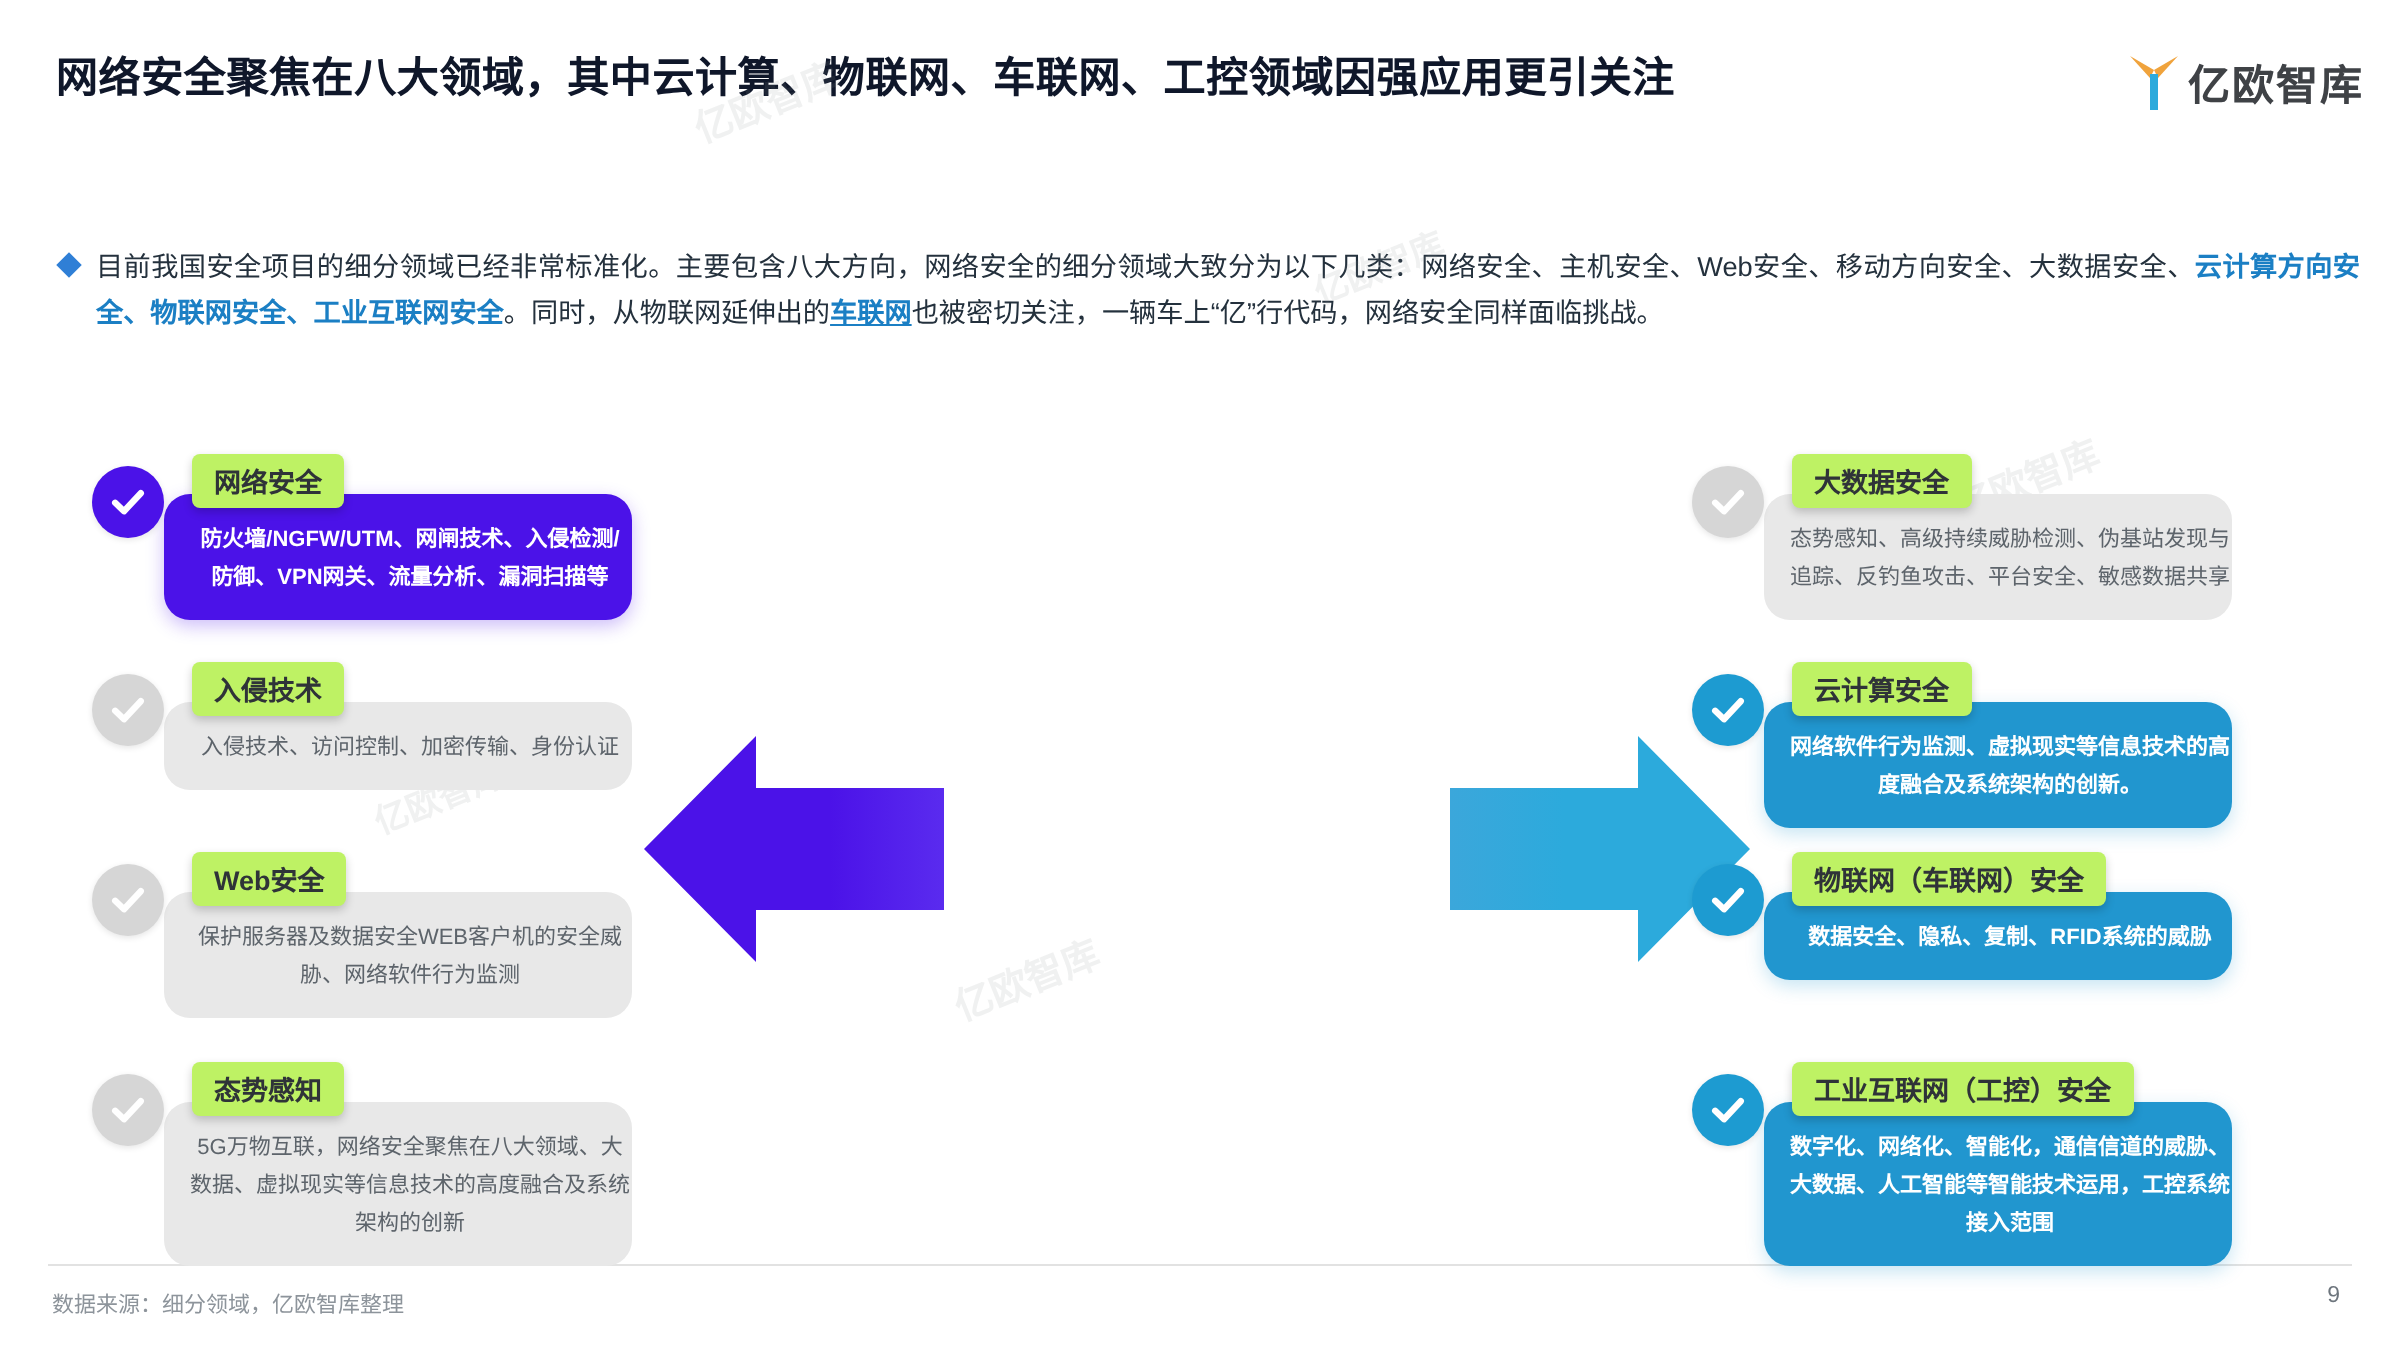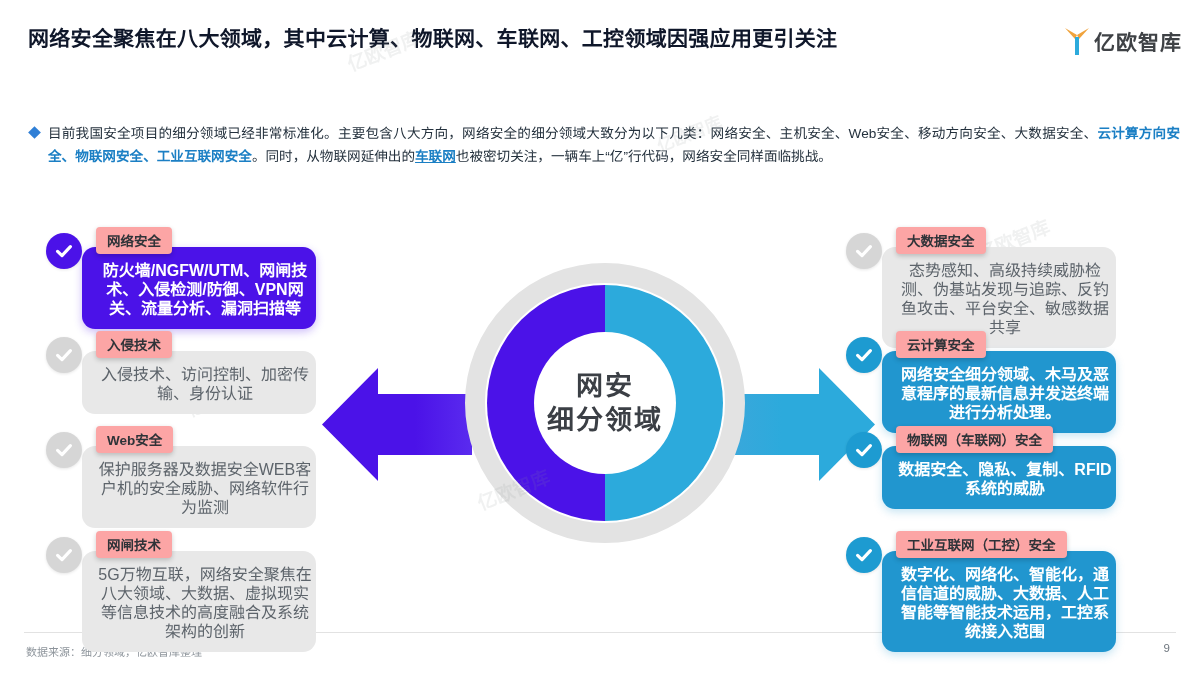--- a/index.html
+++ b/index.html
@@ -113,38 +113,38 @@
     display: flex; align-items: center; justify-content: center;
     z-index: 3;
     box-shadow: 0 1px 3px rgba(0,0,0,0.10);
   }
   .card-check svg { display: block; }
   .card.active-purple .card-check { background: #4B12E8; }
   .card.active-blue   .card-check { background: #1D9BD1; }
 
   .card-label {
     position: absolute; left: 28px; top: 0px;
-    background: #fca5a5;
+    background: #bef264;
     border-radius: 4px;
     padding: 3px 11px 4px 11px;
     font-size: 13.5px; font-weight: bold;
     color: #2f3338;
     box-shadow: 0 2px 5px rgba(0,0,0,0.20);
     z-index: 4;
     white-space: nowrap;
   }
   .card.underline-label .card-label { }
 
   .card-body {
     position: absolute; left: 14px; top: 20px;
     width: 234px;
     background: #e8e8e8;
     border-radius: 13px;
     padding: 14px 1px 11px 13px;
-    font-size: 16px;
+    font-size: 11px;
     line-height: 19px;
     color: #5d646b;
     text-align: center;
     z-index: 2;
   }
   .card.active-purple .card-body {
     background: #4B12E8; color: #ffffff; font-weight: bold;
     box-shadow: 0 3px 9px rgba(75,18,232,0.28);
   }
   .card.active-blue .card-body {
@@ -223,32 +223,20 @@
       <defs>
         <linearGradient id="gradArrowR" x1="0" y1="0" x2="1" y2="0">
           <stop offset="0%" stop-color="#3BA7DB"></stop>
           <stop offset="38%" stop-color="#2CAADC"></stop>
           <stop offset="100%" stop-color="#2CAADC"></stop>
         </linearGradient>
       </defs>
       <path d="M0 26 L94 26 L94 0 L150 56.5 L94 113 L94 87 L0 87 Z" fill="url(#gradArrowR)"></path>
     </svg>
 
-    <div id="donut-wrap">
-      <svg id="donut-svg" width="280" height="280" viewBox="0 0 280 280">
-        <circle cx="140" cy="140" r="130" fill="none" stroke="#e3e3e3" stroke-width="20"></circle>
-        <path d="M140 22 A118 118 0 0 0 140 258 Z" fill="#4B12E8"></path>
-        <path d="M140 22 A118 118 0 0 1 140 258 Z" fill="#2CAADC"></path>
-        <circle cx="140" cy="140" r="71" fill="#ffffff"></circle>
-      </svg>
-      <div id="donut-center-text">
-        <div class="l1">网安</div>
-        <div class="l2">细分领域</div>
-      </div>
-    </div>
 
     <div id="cards-left">
         <div class="card card-left active-purple" style="top: 12px;">
           <div class="card-check">
             <svg width="20" height="20" viewBox="0 0 20 20">
               <path d="M3.6 10.4 L8 14.6 L16.4 5.6" fill="none" stroke="#ffffff" stroke-width="3.2" stroke-linecap="round" stroke-linejoin="round"></path>
             </svg>
           </div>
           <div class="card-body">防火墙/NGFW/UTM、网闸技术、入侵检测/防御、VPN网关、流量分析、漏洞扫描等</div>
           <div class="card-label">网络安全</div>
@@ -271,40 +259,40 @@
           <div class="card-body">保护服务器及数据安全WEB客户机的安全威胁、网络软件行为监测</div>
           <div class="card-label">Web安全</div>
         </div>
         <div class="card card-left" style="top: 316px;">
           <div class="card-check">
             <svg width="20" height="20" viewBox="0 0 20 20">
               <path d="M3.6 10.4 L8 14.6 L16.4 5.6" fill="none" stroke="#ffffff" stroke-width="3.2" stroke-linecap="round" stroke-linejoin="round"></path>
             </svg>
           </div>
           <div class="card-body">5G万物互联，网络安全聚焦在八大领域、大数据、虚拟现实等信息技术的高度融合及系统架构的创新</div>
-          <div class="card-label">网闸技术</div>
+          <div class="card-label">态势感知</div>
         </div>
       </div>
     <div id="cards-right">
         <div class="card card-right" style="top: 12px;">
           <div class="card-check">
             <svg width="20" height="20" viewBox="0 0 20 20">
               <path d="M3.6 10.4 L8 14.6 L16.4 5.6" fill="none" stroke="#ffffff" stroke-width="3.2" stroke-linecap="round" stroke-linejoin="round"></path>
             </svg>
           </div>
           <div class="card-body">态势感知、高级持续威胁检测、伪基站发现与追踪、反钓鱼攻击、平台安全、敏感数据共享</div>
           <div class="card-label">大数据安全</div>
         </div>
         <div class="card card-right active-blue" style="top: 116px;">
           <div class="card-check">
             <svg width="20" height="20" viewBox="0 0 20 20">
               <path d="M3.6 10.4 L8 14.6 L16.4 5.6" fill="none" stroke="#ffffff" stroke-width="3.2" stroke-linecap="round" stroke-linejoin="round"></path>
             </svg>
           </div>
-          <div class="card-body">网络安全细分领域、木马及恶意程序的最新信息并发送终端进行分析处理。</div>
+          <div class="card-body">网络软件行为监测、虚拟现实等信息技术的高度融合及系统架构的创新。</div>
           <div class="card-label">云计算安全</div>
         </div>
         <div class="card card-right active-blue" style="top: 211px;">
           <div class="card-check">
             <svg width="20" height="20" viewBox="0 0 20 20">
               <path d="M3.6 10.4 L8 14.6 L16.4 5.6" fill="none" stroke="#ffffff" stroke-width="3.2" stroke-linecap="round" stroke-linejoin="round"></path>
             </svg>
           </div>
           <div class="card-body">数据安全、隐私、复制、RFID系统的威胁</div>
           <div class="card-label">物联网（车联网）安全</div>

